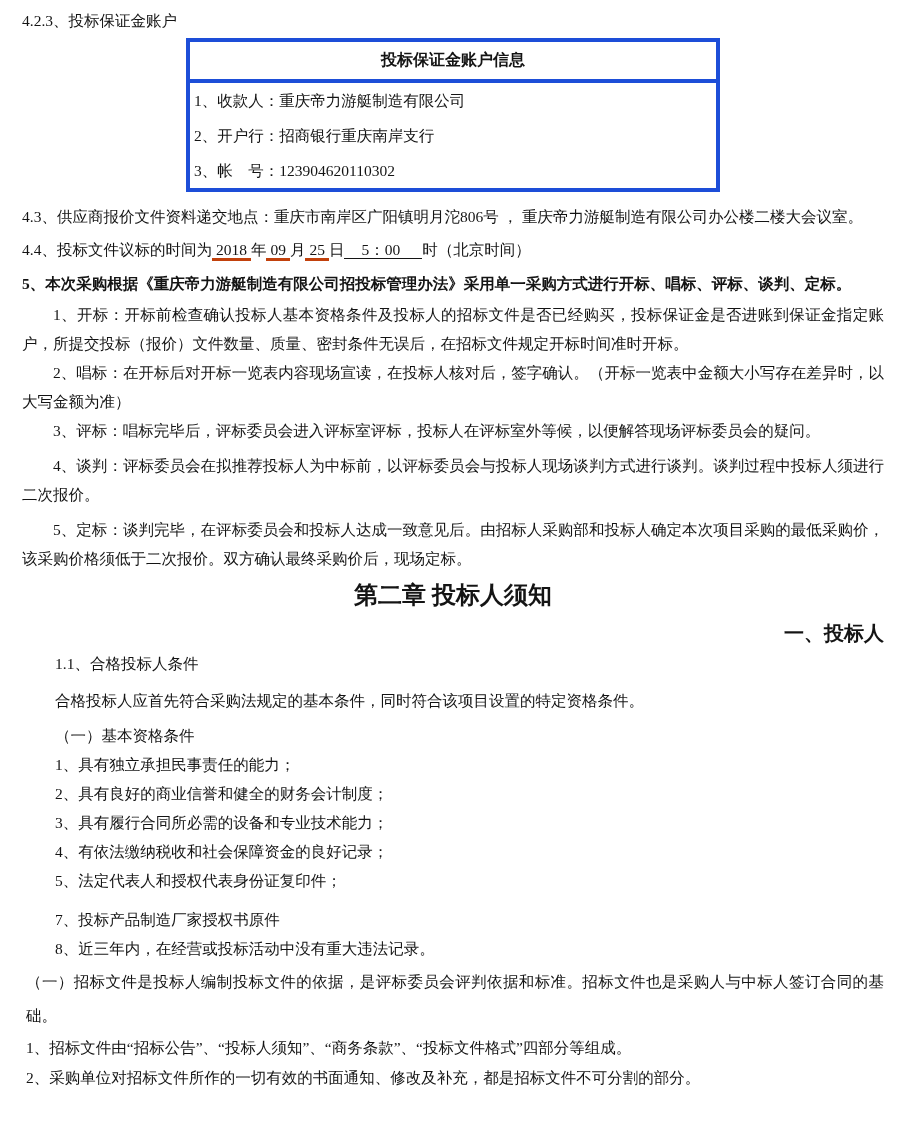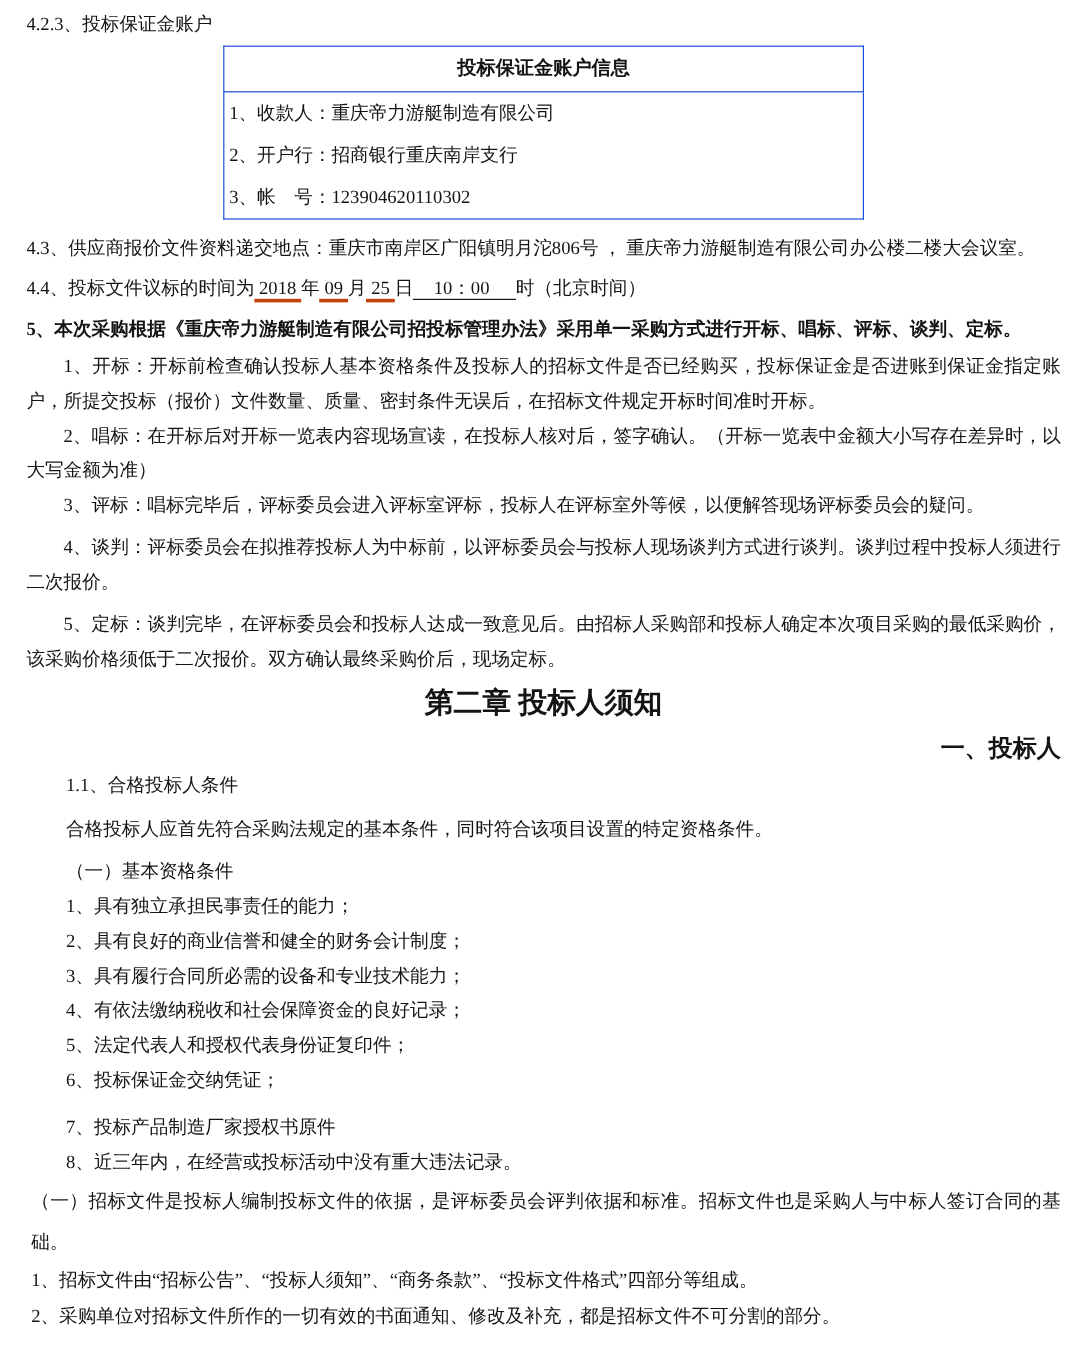--- a/index.html
+++ b/index.html
@@ -15,21 +15,21 @@
   .page { padding: 6px 16px 0 22px; }
   p { margin: 0; }
 
   .h423 { line-height: 22px; margin-top: 4px; }
 
   .acct-table {
     width: 534px;
     margin: 6px 0 0 164px;
     border-collapse: collapse;
   }
-  .acct-table th, .acct-table td { border: 1px solid #1d4ed8; margin-left: 46px; }
+  .acct-table th, .acct-table td { border: 4px solid #1d4ed8; margin-left: 46px; }
   .acct-table th {
     font-weight: bold;
     font-size: 16px;
     text-align: center;
     padding: 8px 0;
   }
   .acct-table td { padding: 0 4px; }
   .trow { line-height: 35px; white-space: pre-wrap; }
 
   .p43 { margin-top: 14px; line-height: 22px; }
@@ -92,21 +92,21 @@
         <div class="trow">1、收款人：重庆帝力游艇制造有限公司</div>
         <div class="trow">2、开户行：招商银行重庆南岸支行</div>
         <div class="trow">3、帐　号：123904620110302</div>
       </td>
     </tr>
   </tbody>
     </table>
 
   <p class="p43">4.3、供应商报价文件资料递交地点：重庆市南岸区广阳镇明月沱806号 ，  重庆帝力游艇制造有限公司办公楼二楼大会议室。</p>
 
-  <p class="p44"><span>4.4、投标文件议标的时间为</span><span class="u">2018</span><span>年</span><span class="u">09</span><span>月</span><span class="u">25</span><span>日</span><span class="u-time">10：00</span><span>时（北京时间）</span></p>
+  <p class="p44"><span>4.4、投标文件议标的时间为</span><span class="u">2018</span><span>年</span><span class="u">09</span><span>月</span><span class="u">25</span><span>日</span><span class="u-time">5：00</span><span>时（北京时间）</span></p>
 
   <p class="p5">5、本次采购根据《重庆帝力游艇制造有限公司招投标管理办法》采用单一采购方式进行开标、唱标、评标、谈判、定标。</p>
 
   <div class="para-wrap">
     <p class="para">1、开标：开标前检查确认投标人基本资格条件及投标人的招标文件是否已经购买，投标保证金是否进账到保证金指定账户，所提交投标（报价）文件数量、质量、密封条件无误后，在招标文件规定开标时间准时开标。</p>
     <p class="para">2、唱标：在开标后对开标一览表内容现场宣读，在投标人核对后，签字确认。（开标一览表中金额大小写存在差异时，以大写金额为准）</p>
     <p class="para">3、评标：唱标完毕后，评标委员会进入评标室评标，投标人在评标室外等候，以便解答现场评标委员会的疑问。</p>
     <p class="para gap">4、谈判：评标委员会在拟推荐投标人为中标前，以评标委员会与投标人现场谈判方式进行谈判。谈判过程中投标人须进行二次报价。</p>
     <p class="para gap">5、定标：谈判完毕，在评标委员会和投标人达成一致意见后。由招标人采购部和投标人确定本次项目采购的最低采购价，该采购价格须低于二次报价。双方确认最终采购价后，现场定标。</p>
   </div>
@@ -120,21 +120,20 @@
   <p class="intro ind">合格投标人应首先符合采购法规定的基本条件，同时符合该项目设置的特定资格条件。</p>
 
   <p class="btitle ind">（一）基本资格条件</p>
 
   <div>
     <p class="item ind">1、具有独立承担民事责任的能力；</p>
     <p class="item ind">2、具有良好的商业信誉和健全的财务会计制度；</p>
     <p class="item ind">3、具有履行合同所必需的设备和专业技术能力；</p>
     <p class="item ind">4、有依法缴纳税收和社会保障资金的良好记录；</p>
     <p class="item ind">5、法定代表人和授权代表身份证复印件；</p>
-    <p class="item ind">6、投标保证金交纳凭证；</p>
     <p class="item ind gap-top">7、投标产品制造厂家授权书原件</p>
     <p class="item ind">8、近三年内，在经营或投标活动中没有重大违法记录。</p>
   </div>
 
 
   <div>
     <p class="s2p first">（一）招标文件是投标人编制投标文件的依据，是评标委员会评判依据和标准。招标文件也是采购人与中标人签订合同的基础。</p>
     <p class="s2line">1、招标文件由“招标公告”、“投标人须知”、“商务条款”、“投标文件格式”四部分等组成。</p>
     <p class="s2line">2、采购单位对招标文件所作的一切有效的书面通知、修改及补充，都是招标文件不可分割的部分。</p>
   </div>

